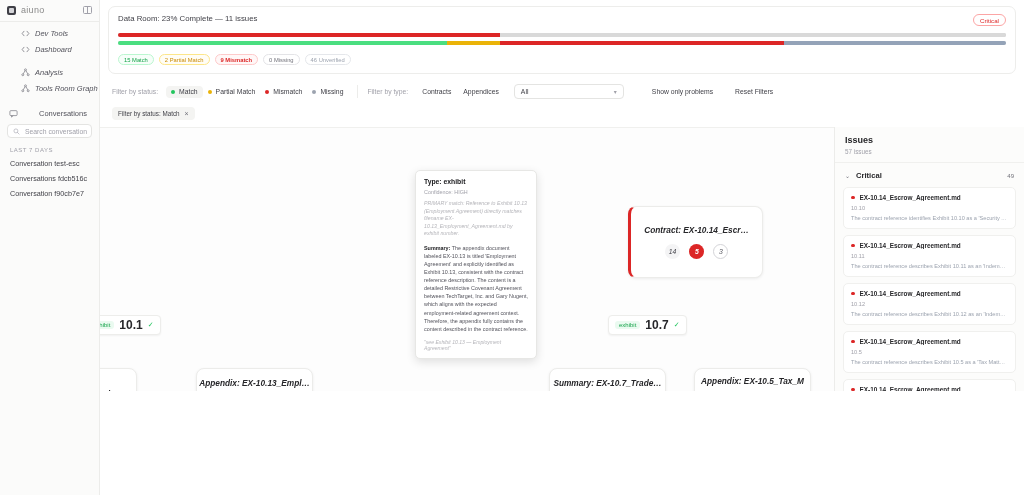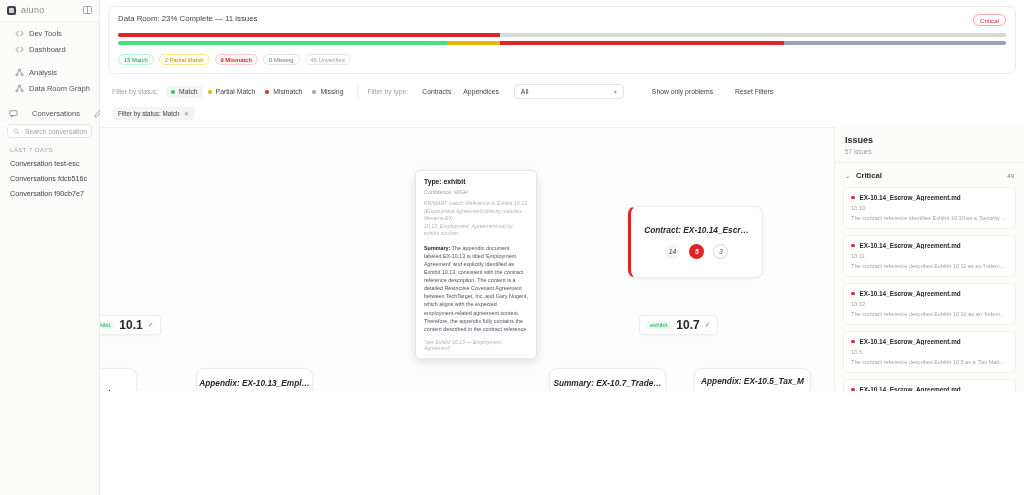--- a/index.html
+++ b/index.html
@@ -41,33 +41,33 @@
     margin-left: auto; width: 9px; height: 8px;
     border: 1px solid #a1a1aa; border-radius: 1.5px;
     position: relative;
   }
   .panel-toggle::after {
     content:""; position:absolute; left:2.5px; top:-1px;
     width:1px; height:8px; background:#a1a1aa;
   }
   .sb-divider { height:1px; background:#ececea; margin: 1px 0 4px 0; }
 
-  .nav-group { padding: 0 12px; }
+  .nav-group { padding: 0 18px; font-style: italic; }
   .nav-item {
     display:flex; align-items:center; gap:5px;
     height: 15px; padding: 0 3px; border-radius: 3px;
     cursor: pointer; margin-bottom: 1px;
   }
   .nav-label { font-size: 7.5px; color:#52525b; white-space:nowrap; }
   .nav-ico { width:9px; height:9px; flex:0 0 9px; display:flex; align-items:center; justify-content:center; }
   .nav-ico svg { display:block; }
   .nav-gap { height: 7px; }
 
   .conv-head {
-    display:flex; align-items:center; gap:14px;
+    display:flex; align-items:center; gap:21px;
     height:15px; padding: 0 9px; margin-top: 2px;
   }
   .conv-head .nav-label { font-size:7.5px; color:#52525b; }
   .edit-ico { margin-left:auto; }
 
   .search-wrap { padding: 3px 7px 0 7px; }
   .search-box {
     height: 14px; border: 1px solid #e4e4e2; border-radius: 4px;
     background: #fff; display:flex; align-items:center; gap:4px;
     padding: 0 4px;
@@ -316,21 +316,21 @@
       </div>
       <div class="nav-item">
         <span class="nav-ico">
           <svg width="9" height="9" viewBox="0 0 12 12">
               <circle cx="6" cy="2.4" r="1.3" stroke="#71717a" stroke-width="0.9" fill="none"></circle>
               <circle cx="2.4" cy="9" r="1.3" stroke="#71717a" stroke-width="0.9" fill="none"></circle>
               <circle cx="9.6" cy="9" r="1.3" stroke="#71717a" stroke-width="0.9" fill="none"></circle>
               <path d="M5.3 3.6 L3.1 7.8 M6.7 3.6 L8.9 7.8" stroke="#71717a" stroke-width="0.9"></path>
             </svg>
         </span>
-        <span class="nav-label">Data Room Graph</span>
+        <span class="nav-label">Tools Room Graph</span>
       </div>
     </div>
 
     <div class="nav-gap"></div>
 
     <div class="conv-head">
       <span class="nav-ico">
         <svg width="9" height="9" viewBox="0 0 12 12">
             <rect x="1.2" y="2.2" width="9.6" height="6.6" rx="1.3" stroke="#71717a" stroke-width="0.9" fill="none"></rect>
             <path d="M3.4 8.8 L3.4 10.8 L5.6 8.8" stroke="#71717a" stroke-width="0.9" fill="none" stroke-linejoin="round"></path>
@@ -463,21 +463,21 @@
         <div class="edge-label" style="left:-18px; top:187px;">
           <span class="tag">exhibit</span>
           <span class="num">10.1</span>
           <span class="chk">✓</span>
         </div>
         <div class="edge-label" style="left:334px; top:187px;">
           <span class="tag">exhibit</span>
           <span class="num">10.13</span>
           <span class="chk">✓</span>
         </div>
-        <div class="edge-label" style="left:539px; top:187px;">
+        <div class="edge-label" style="left:508px; top:187px;">
           <span class="tag">exhibit</span>
           <span class="num">10.7</span>
           <span class="chk">✓</span>
         </div>
 
         <div class="node" style="left:-18px; top:240px; width:55px; height:62px; align-items:flex-start; padding:14px 0 0 10px;">
           <div class="node-title">_Inde…</div>
           <div style="width:12px;height:13px;border-radius:9px;background:#ef4444;margin-top:11px;margin-left:-2px;"></div>
         </div>
 

